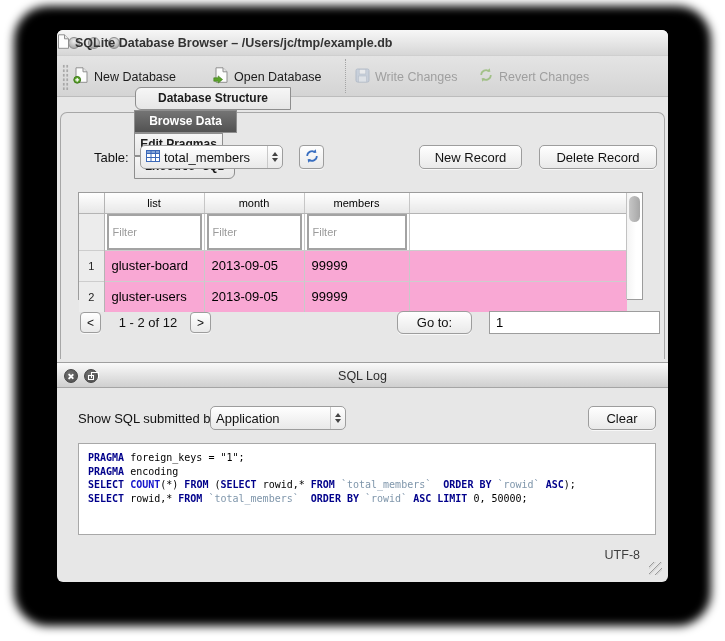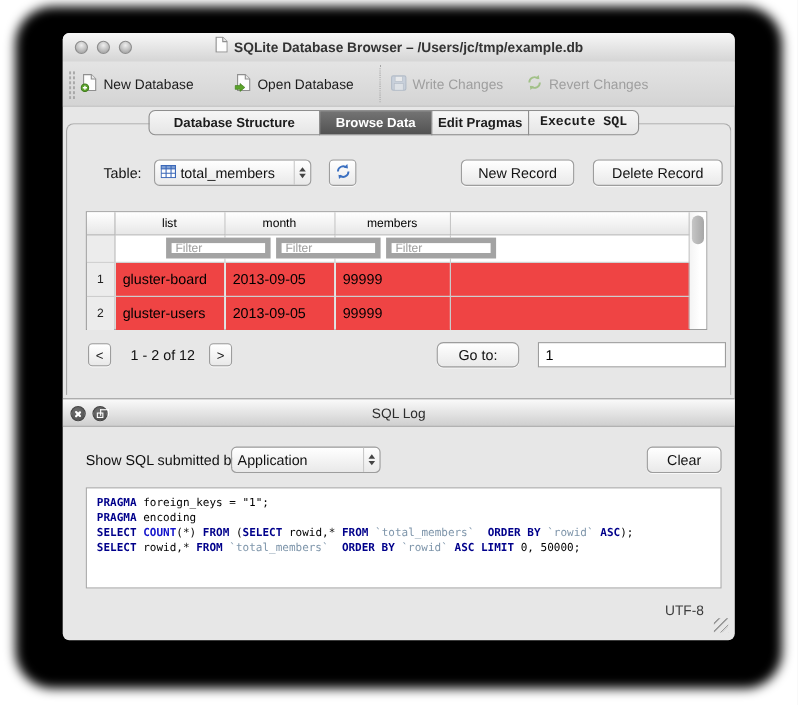--- a/index.html
+++ b/index.html
@@ -17,42 +17,42 @@
 
   
   .titlebar { position:absolute; left:0; top:0; width:100%; height:26px;
               background:linear-gradient(#f7f7f7,#d6d6d6);
               border-bottom:1px solid #cfcfcf; }
   .lights { position:absolute; left:11px; top:7px; display:flex; gap:8px; }
   .light { width:12px; height:12px; border-radius:50%;
            background:radial-gradient(circle at 50% 32%, #efefef, #b2b2b2 70%, #9a9a9a);
            border:1px solid #8d8d8d; }
   .title-wrap { position:absolute; left:0; right:0; top:0; height:26px;
-                display:flex; align-items:center; justify-content:center; gap:6px; }
+                display:flex; align-items:center; gap:6px; }
   .title-text { font-size:12.5px; font-weight:600; color:#333; }
 
   
   .toolbar { position:absolute; left:0; top:26px; width:100%; height:41px;
              background:linear-gradient(#e4e4e4,#d4d4d4);
              border-bottom:1px solid #bcbcbc; }
   .tb-dots { position:absolute; left:5px; top:8px; width:7px; height:26px;
              background-image:radial-gradient(circle, #a8a8a8 1px, transparent 1.3px);
              background-size:3.5px 4.5px; }
   .tb-item { position:absolute; top:0; height:41px; display:flex; align-items:center; gap:5px;
              font-size:12.5px; color:#1c1c1c; cursor:default; }
   .tb-item.disabled { color:#9f9f9f; }
   .tb-item.disabled svg { opacity:.5; }
   .tb-sep { position:absolute; left:288px; top:3px; bottom:3px; width:0;
             border-left:1px dotted #a5a5a5; }
 
   
   .tab-frame { position:absolute; left:3px; top:82px; width:605px; height:247px;
                border:1px solid #a7a7a7; border-bottom:none;
                border-radius:7px 7px 0 0; }
-  .tabs { position:absolute; left:78px; top:70px; display:flex; }
+  .tabs { position:absolute; left:78px; top:57px; display:flex;flex-direction:column; }
   .tab { height:23px; line-height:21px; text-align:center; font-size:12px; font-weight:700;
          color:#1c1c1c; background:linear-gradient(#f6f6f6,#e6e6e6);
          border:1px solid #8e8e8e; margin-left:-1px; padding:0 4px; }
   .tab:first-child { border-radius:6px 0 0 6px; margin-left:0; }
   .tab:last-child  { border-radius:0 6px 6px 0;font-family:Liberation Mono, monospace; }
   .tab.active { background:linear-gradient(#747474,#525252); color:#fff; }
 
   
   .table-row { position:absolute; left:16px; top:115px; width:100%; height:25px; }
   .lbl { font-size:13px; color:#111; }
@@ -80,25 +80,25 @@
   
   .grid { position:absolute; left:21px; top:162px; width:565px; height:108px;
           background:#fff; border:1px solid #9c9c9c; }
   .grid table { border-collapse:collapse; table-layout:fixed; width:548px; }
   .grid th { height:20px; font-size:11px; font-weight:400; color:#000; text-align:center;
              background:linear-gradient(#ffffff,#e7e7e7);
              border-bottom:1px solid #b4b4b4; border-right:1px solid #c6c6c6; }
   .grid th.filler { border-right:none; }
   .filter-cell { height:25px; background:#fff; border-right:1px solid #c9c9c9; padding:0 2px; }
   .filter-cell.filler { border-right:none; }
-  .filter-cell input { width:100%; height:19px; border:5px solid #a3a3a3; background:#fff;
-                       font-size:11px; color:#222; padding:4px 4px; outline:none;
-                       font-family:"Liberation Sans", sans-serif;margin-left:44px; }
+  .filter-cell input { width:100%; height:19px; border:2px solid #a3a3a3; background:#fff;
+                       font-size:11px; color:#222; padding:16px 4px; outline:none;
+                       font-family:"Liberation Sans", sans-serif; }
   .filter-cell input::placeholder { color:#9b9b9b; }
-  .data-row td { height:31px; font-size:13px; color:#000; background:#ef4444;
+  .data-row td { height:31px; font-size:13px; color:#000; background:#f9a8d4;
                  border-top:1px solid #cdcdcd; border-right:1px solid #c9c9c9;
                  padding:0 7px; white-space:nowrap; overflow:hidden; }
   .data-row td.filler { border-right:none; padding:0; }
   td.rownum, th.rownum { background:#ececec !important; text-align:center; font-size:11px;
                          color:#222; border-right:1px solid #b4b4b4 !important; padding:0; }
   th.rownum { background:linear-gradient(#ffffff,#e7e7e7) !important; }
   .vscroll { position:absolute; right:0; top:0; bottom:0; width:16px;
              border-left:1px solid #c2c2c2;
              background:linear-gradient(to right,#f4f4f4,#ffffff 60%); }
   .vthumb { position:absolute; left:2px; top:3px; width:11px; height:26px; border-radius:6px;

